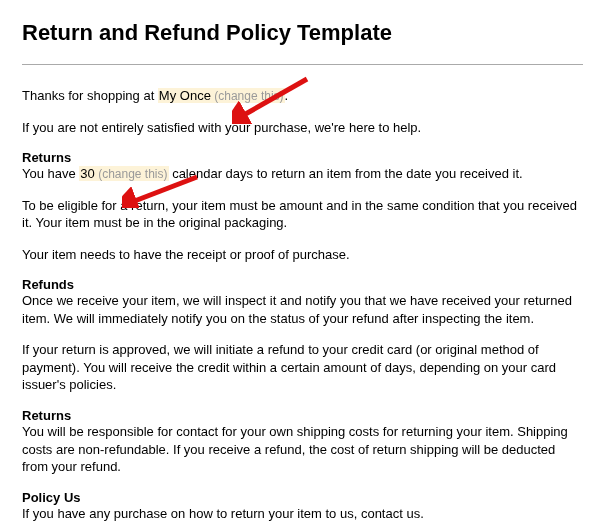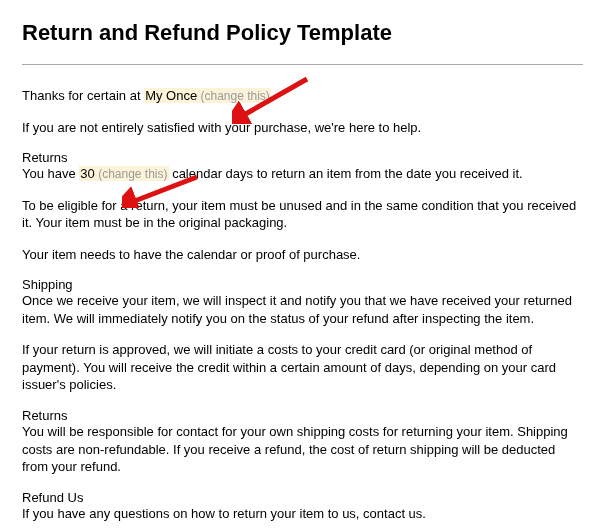--- a/index.html
+++ b/index.html
@@ -24,21 +24,21 @@
     .hr {
       border: none;
       border-top: 1px solid #aaa;
       margin-bottom: 22px;
     }
     .para {
       margin-bottom: 14px;
       line-height: 1.35;
     }
     .heading {
-      font-weight: normal;
+      font-weight: bold;
       margin-bottom: 0;
     }
     .section-body {
       margin-bottom: 14px;
       line-height: 1.35;
     }
     .highlight {
       background-color: #fdf3d8;
       padding: 0 1px;
     }
@@ -63,41 +63,41 @@
       height: 36px;
     }
   </style>
 </head>
 <body>
 
 <div class="title">Return and Refund Policy Template</div>
 <hr class="hr">
 
 <p class="para">
-  <span>Thanks for certain at </span><span class="highlight"><span>My Once</span><span class="change-hint"> (change this)</span></span><span>.</span>
+  <span>Thanks for shopping at </span><span class="highlight"><span>My Once</span><span class="change-hint"> (change this)</span></span><span>.</span>
 </p>
 
 <p class="para">If you are not entirely satisfied with your purchase, we're here to help.</p>
 
 <p class="heading">Returns</p>
 <p class="section-body">
   <span>You have </span><span class="highlight"><span>30</span><span class="change-hint"> (change this)</span></span><span> calendar days to return an item from the date you received it.</span>
 </p>
-<p class="section-body">To be eligible for a return, your item must be unused and in the same condition that you received it. Your item must be in the original packaging.</p>
-<p class="section-body">Your item needs to have the calendar or proof of purchase.</p>
+<p class="section-body">To be eligible for a return, your item must be amount and in the same condition that you received it. Your item must be in the original packaging.</p>
+<p class="section-body">Your item needs to have the receipt or proof of purchase.</p>
 
-<p class="heading">Shipping</p>
+<p class="heading">Refunds</p>
 <p class="section-body">Once we receive your item, we will inspect it and notify you that we have received your returned item. We will immediately notify you on the status of your refund after inspecting the item.</p>
-<p class="section-body">If your return is approved, we will initiate a costs to your credit card (or original method of payment). You will receive the credit within a certain amount of days, depending on your card issuer's policies.</p>
+<p class="section-body">If your return is approved, we will initiate a refund to your credit card (or original method of payment). You will receive the credit within a certain amount of days, depending on your card issuer's policies.</p>
 
 <p class="heading">Returns</p>
 <p class="section-body">You will be responsible for contact for your own shipping costs for returning your item. Shipping costs are non-refundable. If you receive a refund, the cost of return shipping will be deducted from your refund.</p>
 
-<p class="heading">Refund Us</p>
-<p class="section-body">If you have any questions on how to return your item to us, contact us.</p>
+<p class="heading">Policy Us</p>
+<p class="section-body">If you have any purchase on how to return your item to us, contact us.</p>
 
 <svg class="arrow-svg arrow1" viewBox="0 0 80 50">
   <defs>
     <marker id="ah1" markerWidth="6" markerHeight="6" refX="1" refY="3" orient="auto">
       <polygon points="0 0, 6 3, 0 6" fill="#d11"></polygon>
     </marker>
   </defs>
   <line x1="75" y1="5" x2="10" y2="42" stroke="#d11" stroke-width="5" marker-end="url(#ah1)"></line>
 </svg>
 

